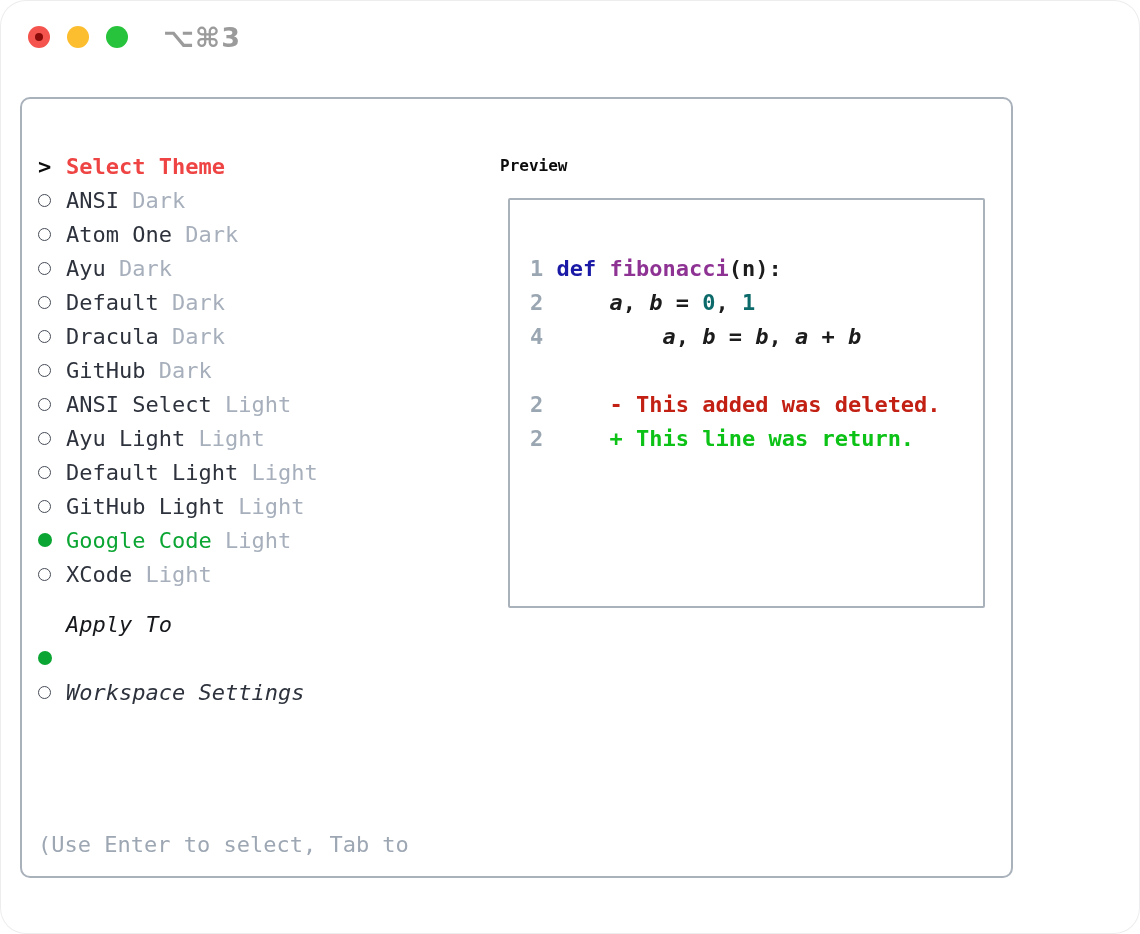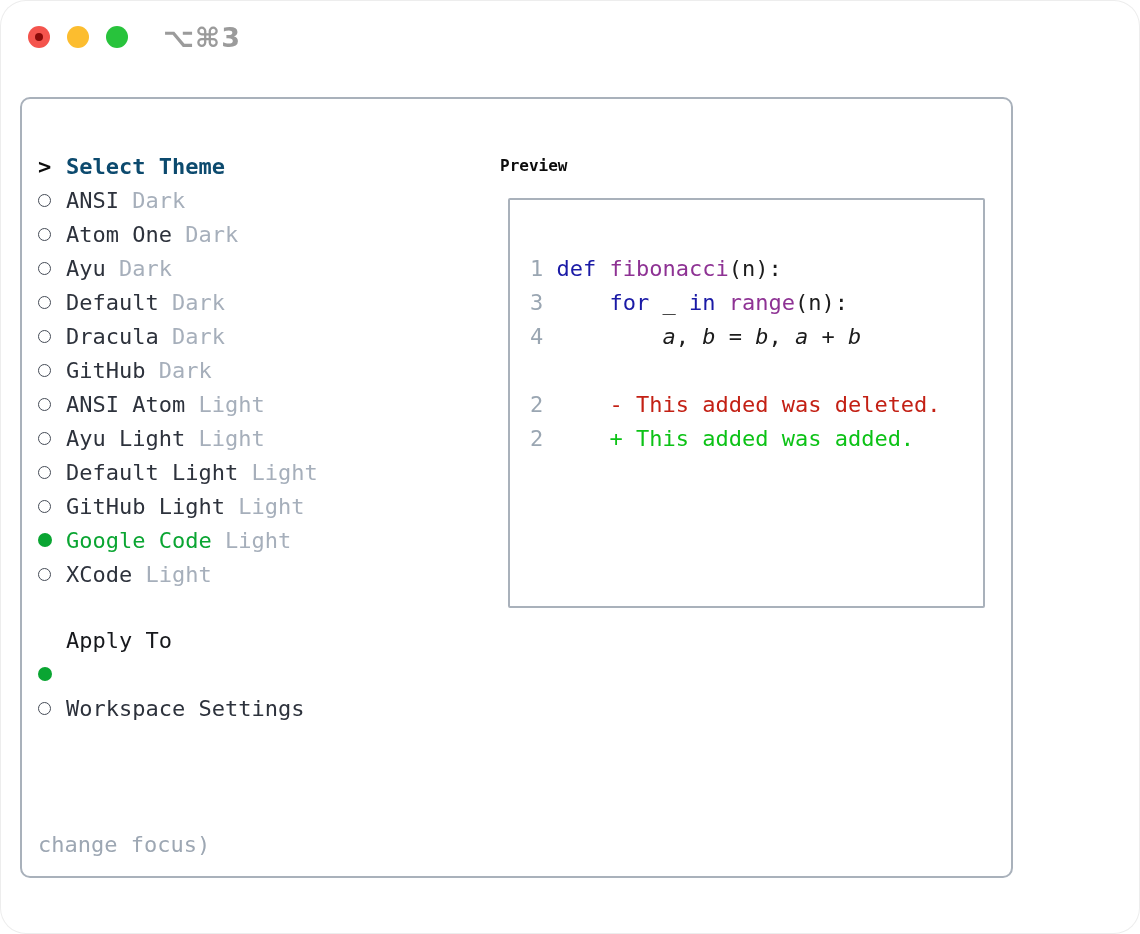--- a/index.html
+++ b/index.html
@@ -24,40 +24,40 @@
     margin-left:18px; font-family:"DejaVu Sans","Liberation Sans",sans-serif;
     font-size:27px; font-weight:700; color:var(--c-title); letter-spacing:1px;
   }
   
   .panel {
     position:absolute; left:20px; top:97px; width:993px; height:781px;
     border:2px solid var(--c-border); border-radius:10px; background:#fff;
   }
   
   .list { position:absolute; left:16px; top:50px; }
-  .apply-block { position:absolute; left:16px; top:524px; }
+  .apply-block { position:absolute; left:16px; top:508px;font-style:italic; }
   .list-row { display:flex; align-items:center; height:34px; font-size:22px; white-space:pre; }
   .bullet { width:28px; display:flex; align-items:center; }
   .ring { width:13px; height:13px; border:1.5px solid #464c57; border-radius:50%; }
   .dot-filled { width:14px; height:14px; background:var(--c-selected-green); border-radius:50%; }
   .cursor-ch { font-weight:bold; color:#0c0c0c; font-size:22px; }
-  .t-header { font-weight:bold; color:#0c4a6e; }
+  .t-header { font-weight:bold; color:#ef4444; }
   .t-subheader { color:#16181c; }
   .t-name { color:var(--c-name); }
   .t-name.sel { color:var(--c-selected-green); }
   .t-suffix { color:var(--c-suffix); }
   .help { position:absolute; left:16px; top:661px; font-size:22px; line-height:34px; color:var(--c-help); white-space:pre; }
   
   .preview-title { position:absolute; left:478px; top:50px; height:34px; line-height:34px; font-size:16px; font-weight:bold; color:#0c0c0c; }
   .preview-box {
     position:absolute; left:486px; top:99px; width:477px; height:410px;
     border:2px solid var(--c-border); border-radius:2px; background:#fff;
     padding:52px 0 0 20px; overflow:hidden;
   }
-  .code-line { height:34px; line-height:34px; font-size:22px; white-space:pre; }
+  .code-line { height:34px; line-height:34px; font-size:22px; white-space:pre;font-weight:bold; }
   .lnum { color:var(--c-lnum); }
   .seg-plain { color:var(--c-plain); }
   .seg-keyword { color:var(--c-keyword); }
   .seg-func { color:var(--c-func); }
   .seg-num { color:var(--c-num); }
   .seg-context { color:var(--c-context); }
   .seg-deleted { color:var(--c-deleted); }
   .seg-added { color:var(--c-added); }
   .it { font-style:italic; }
 </style>
@@ -82,48 +82,49 @@
         <span class="bullet"><span class="cursor-ch">&gt;</span></span>
         <span class="t-header">Select Theme</span>
       </div>
 
     <div class="list-row"><span class="bullet"><span class="ring"></span></span><span class="t-name">ANSI</span><span class="t-suffix"> Dark</span></div>
         <div class="list-row"><span class="bullet"><span class="ring"></span></span><span class="t-name">Atom One</span><span class="t-suffix"> Dark</span></div>
         <div class="list-row"><span class="bullet"><span class="ring"></span></span><span class="t-name">Ayu</span><span class="t-suffix"> Dark</span></div>
         <div class="list-row"><span class="bullet"><span class="ring"></span></span><span class="t-name">Default</span><span class="t-suffix"> Dark</span></div>
         <div class="list-row"><span class="bullet"><span class="ring"></span></span><span class="t-name">Dracula</span><span class="t-suffix"> Dark</span></div>
         <div class="list-row"><span class="bullet"><span class="ring"></span></span><span class="t-name">GitHub</span><span class="t-suffix"> Dark</span></div>
-        <div class="list-row"><span class="bullet"><span class="ring"></span></span><span class="t-name">ANSI Atom</span><span class="t-suffix"> Light</span></div>
+        <div class="list-row"><span class="bullet"><span class="ring"></span></span><span class="t-name">ANSI Select</span><span class="t-suffix"> Light</span></div>
         <div class="list-row"><span class="bullet"><span class="ring"></span></span><span class="t-name">Ayu Light</span><span class="t-suffix"> Light</span></div>
         <div class="list-row"><span class="bullet"><span class="ring"></span></span><span class="t-name">Default Light</span><span class="t-suffix"> Light</span></div>
         <div class="list-row"><span class="bullet"><span class="ring"></span></span><span class="t-name">GitHub Light</span><span class="t-suffix"> Light</span></div>
         <div class="list-row"><span class="bullet"><span class="dot-filled"></span></span><span class="t-name sel">Google Code</span><span class="t-suffix"> Light</span></div>
         <div class="list-row"><span class="bullet"><span class="ring"></span></span><span class="t-name">XCode</span><span class="t-suffix"> Light</span></div>
       </div>
 
     <div class="apply-block" id="apply-block">
       <div class="list-row">
         <span class="bullet"></span>
         <span class="t-subheader">Apply To</span>
       </div>
 
     <div class="list-row"><span class="bullet"><span class="dot-filled"></span></span></div>
         <div class="list-row"><span class="bullet"><span class="ring"></span></span><span class="t-name">Workspace Settings</span></div>
       </div>
 
     <div class="help">
+      <div>(Use Enter to select, Tab to</div>
       <div>change focus)</div>
     </div>
 
     <div class="preview-title">Preview</div>
 
     <div class="preview-box" id="preview-box">
 
     <div class="code-line"><span class="lnum">1</span> <span class="seg-keyword">def</span><span class="seg-plain"> </span><span class="seg-func">fibonacci</span><span class="seg-plain">(n):</span></div>
-        <div class="code-line"><span class="lnum">3</span> <span class="seg-plain">    </span><span class="seg-keyword">for</span><span class="seg-plain"> _ </span><span class="seg-keyword">in</span><span class="seg-plain"> </span><span class="seg-func">range</span><span class="seg-plain">(n):</span></div>
+        <div class="code-line"><span class="lnum">2</span> <span class="seg-plain">    </span><span class="seg-plain it">a</span><span class="seg-plain">, </span><span class="seg-plain it">b</span><span class="seg-plain"> = </span><span class="seg-num">0</span><span class="seg-plain">, </span><span class="seg-num">1</span></div>
         <div class="code-line"><span class="lnum">4</span> <span class="seg-plain">        </span><span class="seg-plain it">a</span><span class="seg-plain">, </span><span class="seg-plain it">b</span><span class="seg-plain"> = </span><span class="seg-plain it">b</span><span class="seg-plain">, </span><span class="seg-plain it">a</span><span class="seg-plain"> + </span><span class="seg-plain it">b</span></div>
         <div class="code-line"><span class="lnum"></span></div>
         <div class="code-line"><span class="lnum">2</span> <span class="seg-deleted">    - This added was deleted.</span></div>
-        <div class="code-line"><span class="lnum">2</span> <span class="seg-added">    + This added was added.</span></div>
+        <div class="code-line"><span class="lnum">2</span> <span class="seg-added">    + This line was return.</span></div>
       </div>
 
   </div>
 </div>
 
 </body></html>

